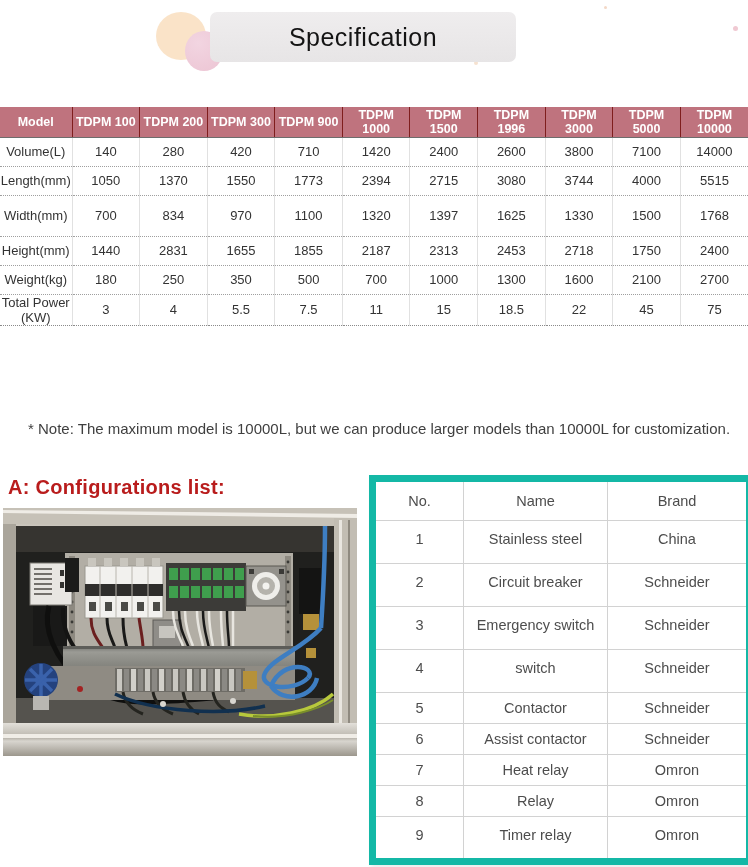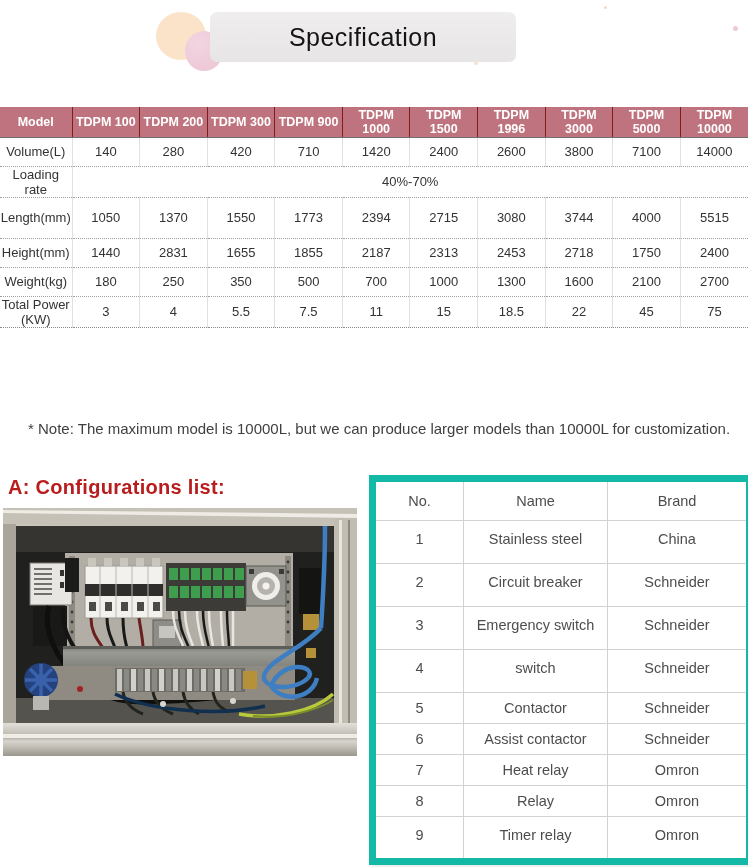--- a/index.html
+++ b/index.html
@@ -99,35 +99,44 @@
           <td>420</td>
           <td>710</td>
           <td>1420</td>
           <td>2400</td>
           <td>2600</td>
           <td>3800</td>
           <td>7100</td>
           <td>14000</td>
         </tr>
         <tr>
-          <th>Loading rate</th>
-          <td colspan="10">40%-70%</td>
-        </tr>
-        <tr>
           <th>Length(mm)</th>
           <td>1050</td>
           <td>1370</td>
           <td>1550</td>
           <td>1773</td>
           <td>2394</td>
           <td>2715</td>
           <td>3080</td>
           <td>3744</td>
           <td>4000</td>
           <td>5515</td>
+        </tr>
+        <tr>
+          <th>Width(mm)</th>
+          <td>700</td>
+          <td>834</td>
+          <td>970</td>
+          <td>1100</td>
+          <td>1320</td>
+          <td>1397</td>
+          <td>1625</td>
+          <td>1330</td>
+          <td>1500</td>
+          <td>1768</td>
         </tr>
         <tr>
           <th>Height(mm)</th>
           <td>1440</td>
           <td>2831</td>
           <td>1655</td>
           <td>1855</td>
           <td>2187</td>
           <td>2313</td>
           <td>2453</td>

